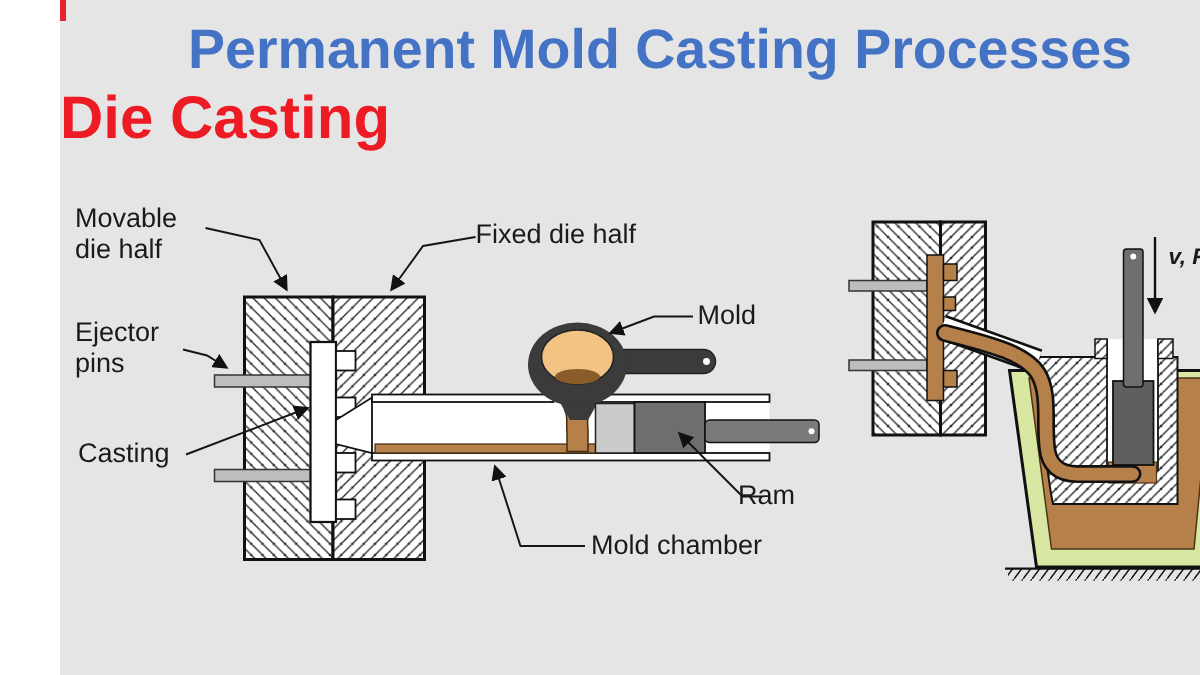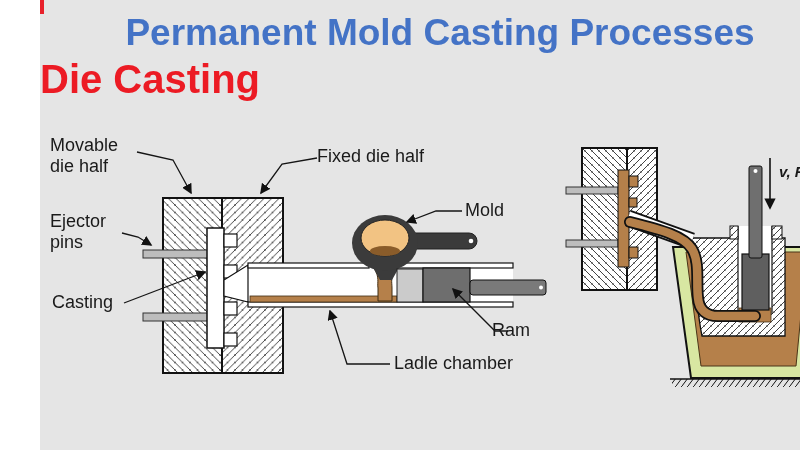--- a/index.html
+++ b/index.html
@@ -158,16 +158,16 @@
     <span>die half</span>
   </div>
   <div class="lbl" style="left:10px;top:211px">
     <span>Ejector</span>
     <span>pins</span>
   </div>
   <div class="lbl" style="left:12px;top:292px">Casting</div>
   <div class="lbl" style="left:277px;top:146px">Fixed die half</div>
   <div class="lbl" style="left:425px;top:200px">Mold</div>
   <div class="lbl" style="left:452px;top:320px">Ram</div>
-  <div class="lbl" style="left:354px;top:353px">Ladle chamber</div>
+  <div class="lbl" style="left:354px;top:353px">Mold chamber</div>
   <div class="lbl italic" style="left:739px;top:161px">v, F</div>
 
 </div>
 
 </body></html>

